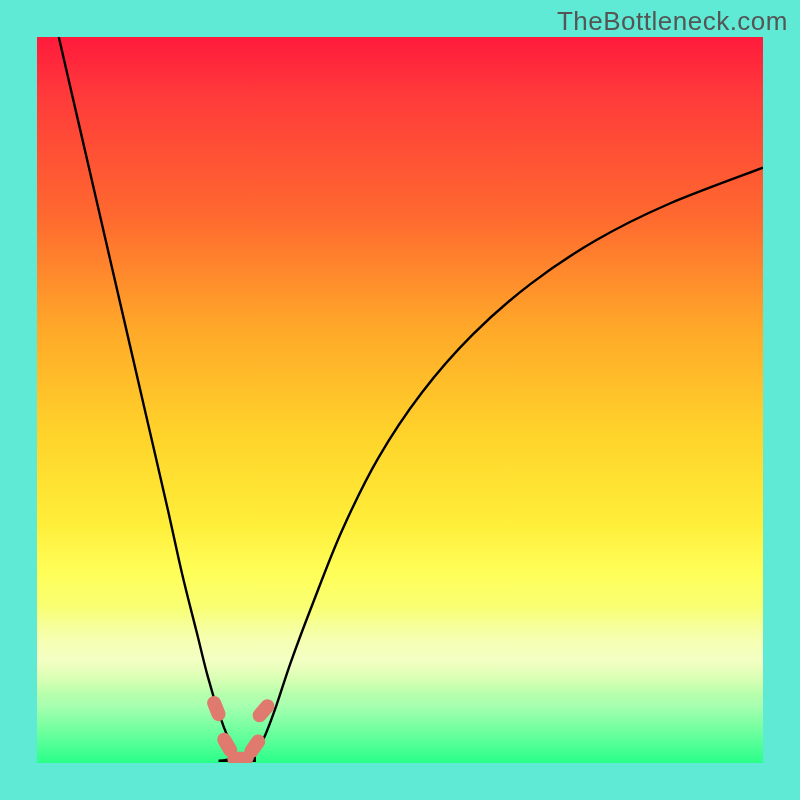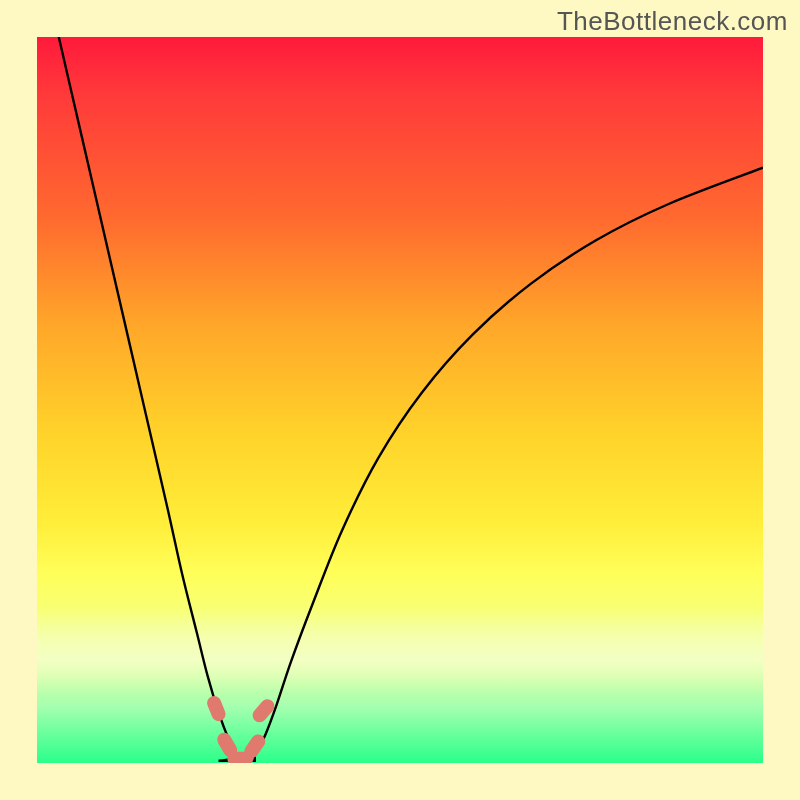--- a/index.html
+++ b/index.html
@@ -8,21 +8,21 @@
     width: 800px;
     height: 800px;
     background: #000;
     font-family: Arial, Helvetica, sans-serif;
     overflow: hidden;
   }
   .outer {
     position: relative;
     width: 800px;
     height: 800px;
-    background: #fef9c3;
+    background: #5eead4;
   }
   .watermark {
     position: absolute;
     top: 6px;
     right: 12px;
     color: #555;
     font-size: 26px;
     font-weight: 400;
     z-index: 30;
     letter-spacing: 0.5px;

